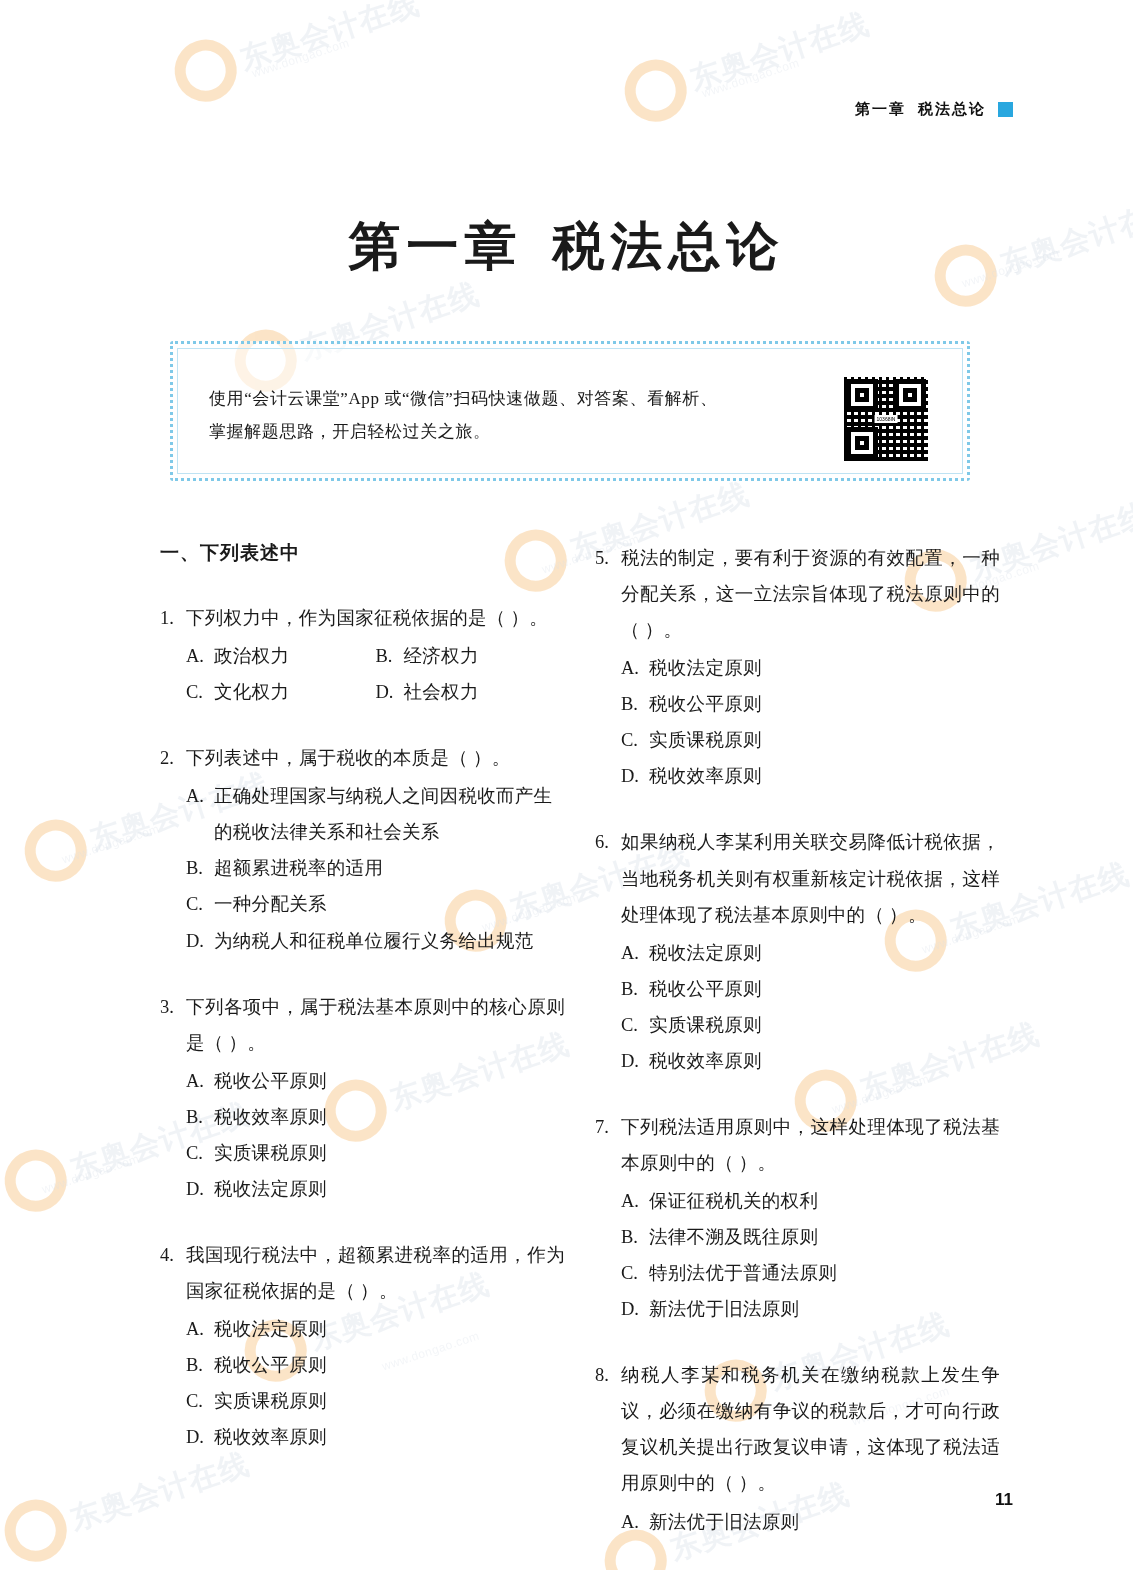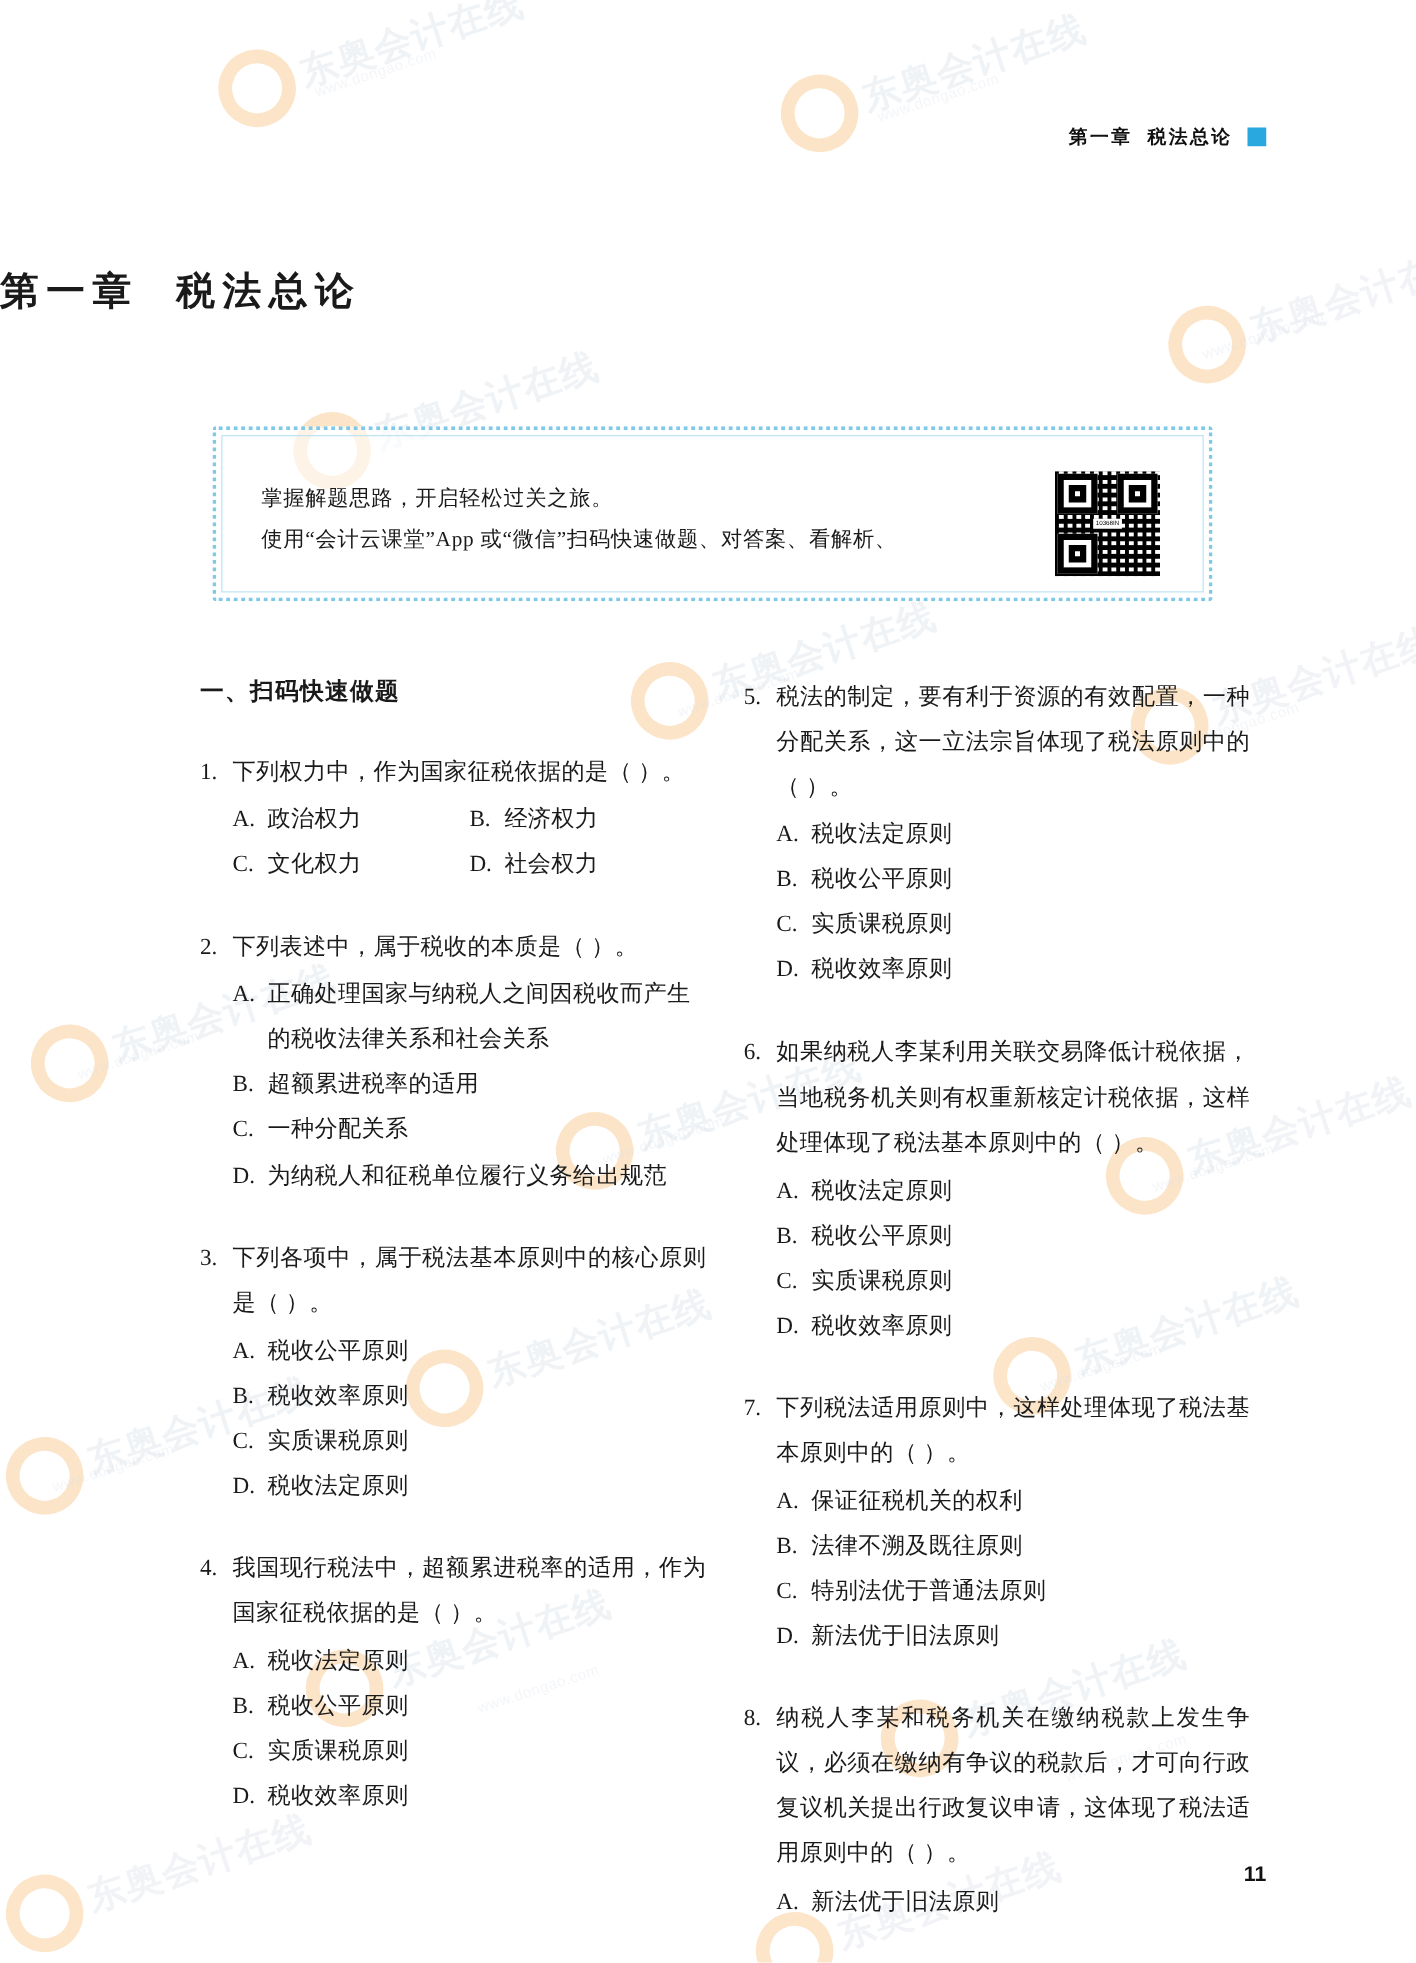--- a/index.html
+++ b/index.html
@@ -85,22 +85,23 @@
     display: inline-block;
   }
   .header .chap-no { letter-spacing: 2px; }
   .header .chap-title { letter-spacing: 2px; }
 
   h1.doc-title {
     position: absolute;
     top: 212px;
     left: 0;
     width: 100%;
+    text-align: center;
     margin: 0;
-    font-size: 31px;
+    font-size: 52px;
     font-weight: bold;
     letter-spacing: 6px;
     font-family: "Liberation Serif", serif;
   }
   h1.doc-title .gap { display: inline-block; width: 30px; }
 
   
   .notice {
     position: absolute;
     left: 170px;
@@ -347,33 +348,33 @@
     <span class="sq"></span>
   </div>
 
   <h1 class="doc-title">
     <span>第一章</span><span class="gap"></span><span>税法总论</span>
   </h1>
 
   <div class="notice">
     <div class="notice-inner"></div>
     <div class="notice-text">
+      <div>使用“会计云课堂”App 或“微信”扫码快速做题、对答案、看解析、</div>
       <div>掌握解题思路，开启轻松过关之旅。</div>
-      <div>使用“会计云课堂”App 或“微信”扫码快速做题、对答案、看解析、</div>
     </div>
     <div class="qr">
       <div class="qr-bl"></div>
       <div class="qr-center">10368IN</div>
     </div>
   </div>
 
   <div class="cols">
 
     <div class="col col-left">
-      <div class="section-title">一、扫码快速做题</div>
+      <div class="section-title">一、下列表述中</div>
 
       <div class="q">
         <div class="q-head">
           <span class="q-num">1.</span>
           <span class="q-text">下列权力中，作为国家征税依据的是（      ）。</span>
         </div>
         <div class="opts two-col">
           <div class="opt">
               <span class="opt-lbl">A.</span>
               <span class="opt-txt">政治权力</span>

